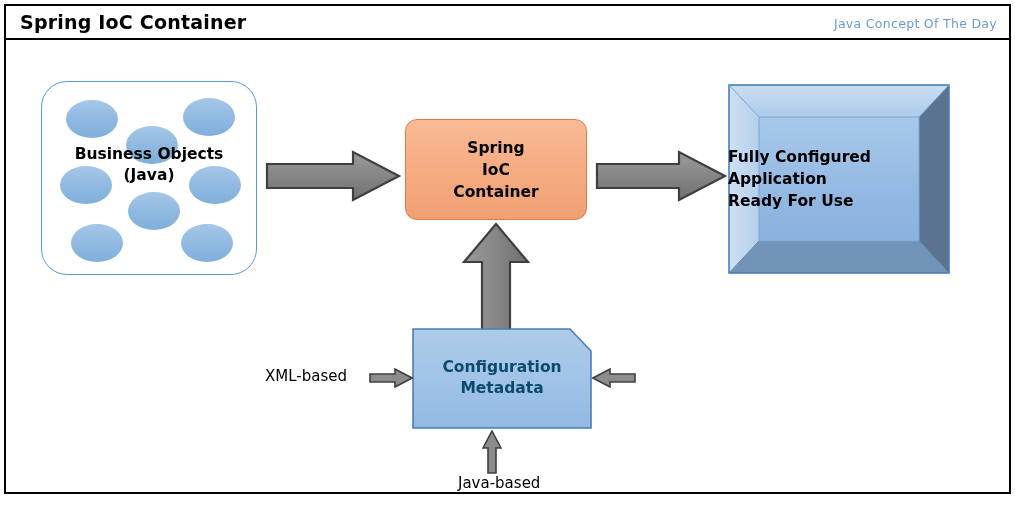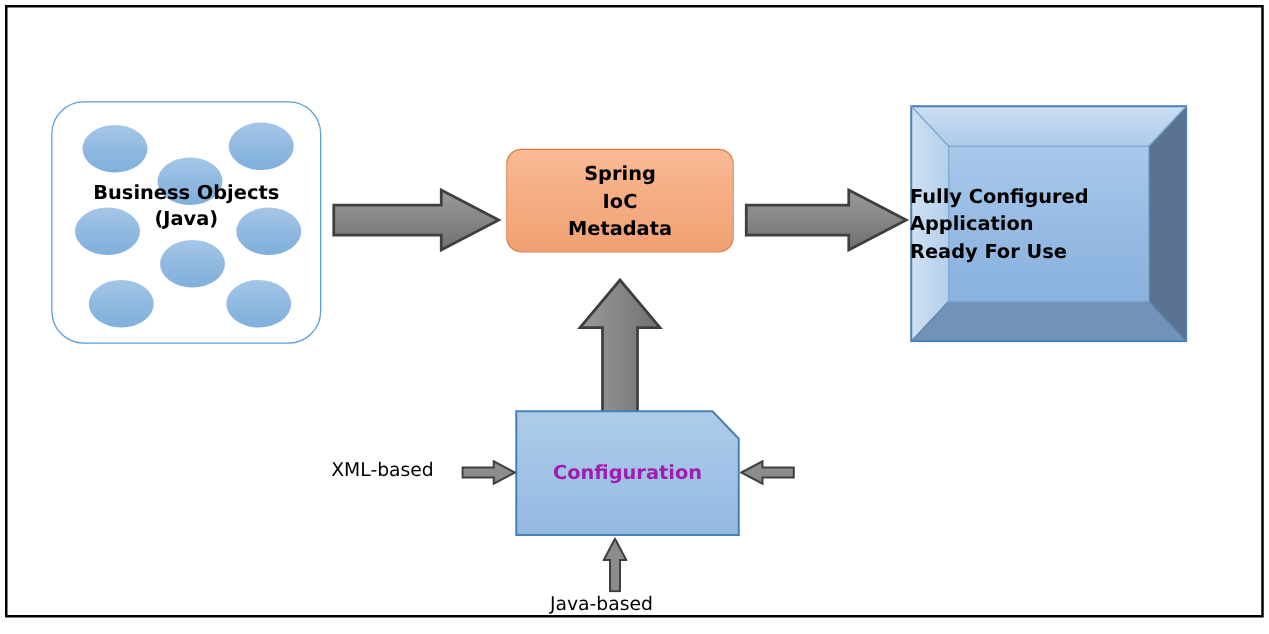--- a/index.html
+++ b/index.html
@@ -98,21 +98,21 @@
     line-height: 1.35;
     z-index: 5;
   }
 
   
   #ioc-box {
     position: absolute;
     left: 399px;
     top: 79px;
     width: 182px;
-    height: 83px;
+    height: 101px;
     border: 1.4px solid #e07a45;
     border-radius: 12px;
     background: linear-gradient(to bottom, #f8bb96 0%, #f6ad83 45%, #f0a173 100%);
     box-sizing: border-box;
   }
   #ioc-label {
     position: absolute;
     left: 0;
     top: 50%;
     transform: translateY(-50%);
@@ -157,21 +157,21 @@
   #cfg-box svg { display: block; }
   #cfg-label {
     position: absolute;
     left: 0;
     top: 50%;
     transform: translateY(-50%);
     width: 100%;
     text-align: center;
     font-size: 15.5px;
     font-weight: bold;
-    color: #a21caf;
+    color: #0c4a6e;
     line-height: 1.4;
   }
 
   
   .block-arrow { position: absolute; }
   .block-arrow svg { display: block; }
 
   
   .side-label {
     position: absolute;
@@ -182,20 +182,24 @@
   }
   .thin-arrow { position: absolute; }
   .thin-arrow svg { display: block; }
 </style>
 </head>
 <body>
 
 <div id="page">
   <div id="frame">
 
+    <div id="titlebar">
+      <div id="page-title">Spring IoC Container</div>
+      <div id="watermark">Java Concept Of The Day</div>
+    </div>
 
     <div id="canvas">
 
       <div id="pojo-box">
         <span class="pojo-ellipse" style="left:24px;  top:18px;  width:52px; height:38px;"></span>
         <span class="pojo-ellipse" style="left:141px; top:16px;  width:52px; height:38px;"></span>
         <span class="pojo-ellipse" style="left:84px;  top:44px;  width:52px; height:38px;"></span>
         <span class="pojo-ellipse" style="left:18px;  top:84px;  width:52px; height:38px;"></span>
         <span class="pojo-ellipse" style="left:147px; top:84px;  width:52px; height:38px;"></span>
         <span class="pojo-ellipse" style="left:86px;  top:110px; width:52px; height:38px;"></span>
@@ -217,21 +221,21 @@
             </linearGradient>
           </defs>
           <path d="M2,14 L88,14 L88,2 L134,26 L88,50 L88,38 L2,38 Z" fill="url(#gradA1)" stroke="#3f3f3f" stroke-width="2.2" stroke-linejoin="miter"></path>
         </svg>
       </div>
 
       <div id="ioc-box">
         <div id="ioc-label">
           <div>Spring</div>
           <div>IoC</div>
-          <div>Metadata</div>
+          <div>Container</div>
         </div>
       </div>
 
       <div class="block-arrow" style="left:589px; top:110px;">
         <svg width="133" height="52" viewBox="0 0 133 52">
           <defs>
             <linearGradient id="gradA2" x1="0" y1="0" x2="0" y2="1">
               <stop offset="0%" stop-color="#9a9a9a"></stop>
               <stop offset="50%" stop-color="#868686"></stop>
               <stop offset="100%" stop-color="#6f6f6f"></stop>
@@ -302,20 +306,21 @@
             <linearGradient id="cfgFill" x1="0" y1="0" x2="0" y2="1">
               <stop offset="0%" stop-color="#aecce9"></stop>
               <stop offset="60%" stop-color="#9ec1e6"></stop>
               <stop offset="100%" stop-color="#93b9e2"></stop>
             </linearGradient>
           </defs>
           <path d="M1,1 L158,1 L179,23 L179,100 L1,100 Z" fill="url(#cfgFill)" stroke="#4a7fb5" stroke-width="1.6" stroke-linejoin="miter"></path>
         </svg>
         <div id="cfg-label">
           <div>Configuration</div>
+          <div>Metadata</div>
         </div>
       </div>
 
       <div class="side-label" style="left:259px; top:327px;">XML-based</div>
       <div class="thin-arrow" style="left:363px; top:328px;">
         <svg width="44" height="20" viewBox="0 0 44 20">
           <path d="M1,6 L26,6 L26,1 L43,10 L26,19 L26,14 L1,14 Z" fill="#8c8c8c" stroke="#3f3f3f" stroke-width="1.6" stroke-linejoin="miter"></path>
         </svg>
       </div>
 
@@ -323,17 +328,17 @@
         <svg width="44" height="20" viewBox="0 0 44 20">
           <path d="M43,6 L18,6 L18,1 L1,10 L18,19 L18,14 L43,14 Z" fill="#8c8c8c" stroke="#3f3f3f" stroke-width="1.6" stroke-linejoin="miter"></path>
         </svg>
       </div>
 
       <div class="thin-arrow" style="left:476px; top:390px;">
         <svg width="20" height="44" viewBox="0 0 20 44">
           <path d="M10,1 L19,18 L14,18 L14,43 L6,43 L6,18 L1,18 Z" fill="#8c8c8c" stroke="#3f3f3f" stroke-width="1.6" stroke-linejoin="miter"></path>
         </svg>
       </div>
-      <div class="side-label" style="left:434px; top:434px;">Java-based</div>
+      <div class="side-label" style="left:452px; top:434px;">Java-based</div>
 
     </div>
   </div>
 </div>
 
 </body></html>

